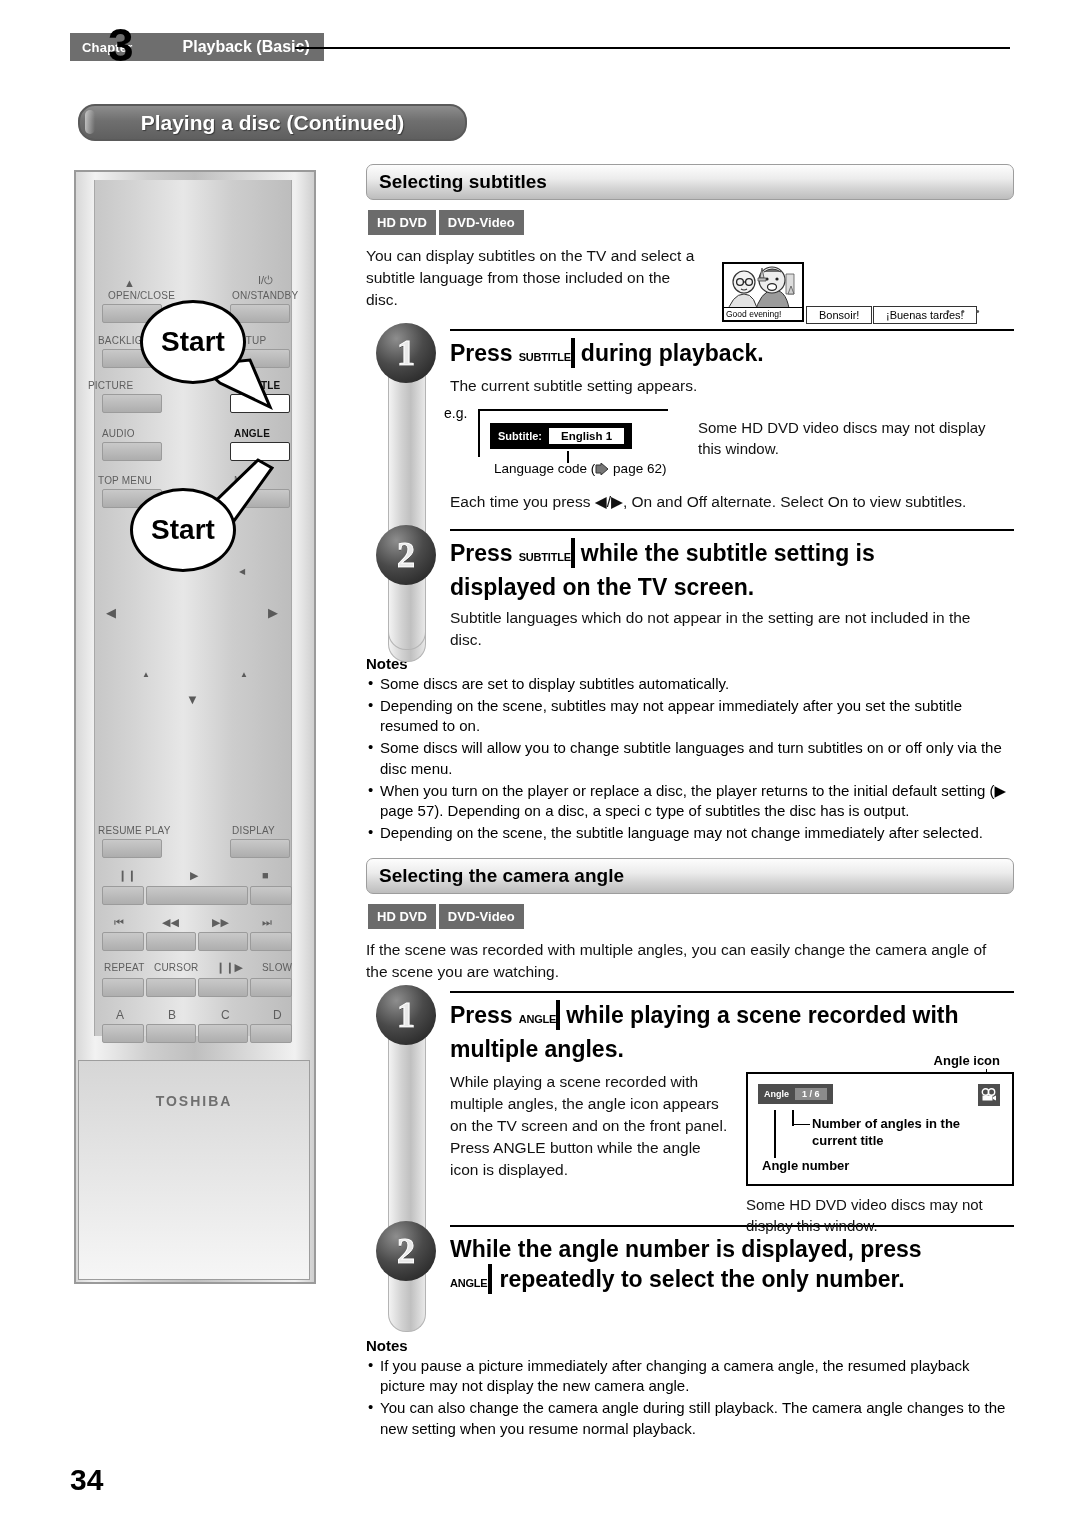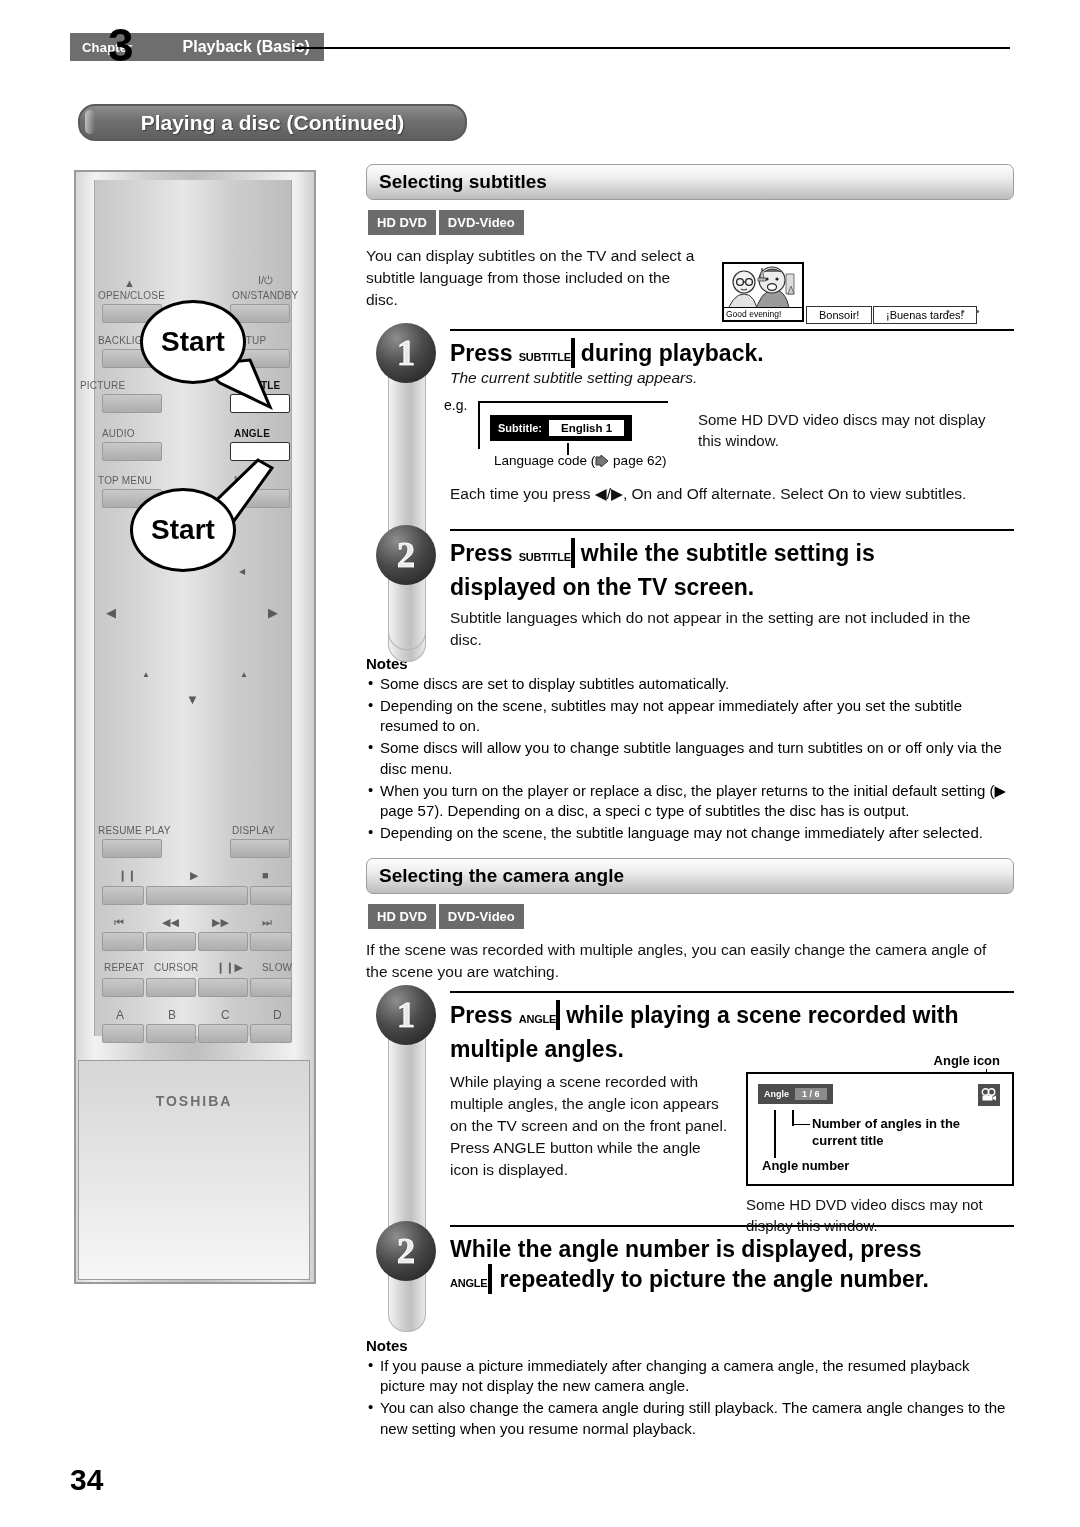--- a/index.html
+++ b/index.html
@@ -134,33 +134,33 @@
   <div class="chap-rule"></div>
 
   <div class="banner">
     <span>Playing a disc (Continued)</span>
   </div>
 
   <div class="remote">
     <div class="rem-face"></div>
 
     <div class="glyph" style="left:48px;top:105px;">▲</div>
-    <div class="btn-lbl" style="left:22px;top:118px;">OPEN/CLOSE</div>
+    <div class="btn-lbl" style="left:32px;top:118px;">OPEN/CLOSE</div>
     <div class="btn-pad" style="left:26px;top:132px;"></div>
 
     <div class="glyph" style="left:182px;top:102px;">I/⏻</div>
     <div class="btn-lbl" style="left:156px;top:118px;">ON/STANDBY</div>
     <div class="btn-pad" style="left:154px;top:132px;"></div>
 
     <div class="btn-lbl" style="left:22px;top:163px;">BACKLIGHT</div>
     <div class="btn-pad" style="left:26px;top:177px;"></div>
     <div class="btn-lbl" style="left:156px;top:163px;">SETUP</div>
     <div class="btn-pad" style="left:154px;top:177px;"></div>
 
-    <div class="btn-lbl" style="left:4px;top:208px;">PICTURE</div>
+    <div class="btn-lbl" style="left:12px;top:208px;">PICTURE</div>
     <div class="btn-pad" style="left:26px;top:222px;"></div>
     <div class="btn-lbl" style="left:154px;top:208px;font-weight:bold;color:#111;">SUBTITLE</div>
     <div class="btn-pad white" style="left:154px;top:222px;"></div>
 
     <div class="btn-lbl" style="left:26px;top:256px;">AUDIO</div>
     <div class="btn-pad" style="left:26px;top:270px;"></div>
     <div class="btn-lbl" style="left:158px;top:256px;font-weight:bold;color:#111;">ANGLE</div>
     <div class="btn-pad white" style="left:154px;top:270px;"></div>
 
     <div class="btn-lbl" style="left:22px;top:303px;">TOP MENU</div>
@@ -341,21 +341,21 @@
 
       <div class="stephead" style="padding-top:8px;">
         <span>Press</span>
         <span class="keycap">
           <span class="kl">SUBTITLE</span>
           <span class="kb"></span>
         </span>
         <span>during playback.</span>
       </div>
 
-      <div class="para" style="font-style:italic;">The current subtitle setting appears.</div>
+      <div class="para" style="margin-top:8px;">The current subtitle setting appears.</div>
 
       <div style="position:relative;margin-top:6px;height:84px;">
         <div style="position:absolute;left:-6px;top:2px;font-size:14px;">e.g.</div>
         <div style="position:absolute;left:28px;top:6px;width:190px;height:1.5px;background:#000;"></div>
         <div style="position:absolute;left:28px;top:6px;width:1.5px;height:48px;background:#000;"></div>
         <div class="osd" style="position:absolute;left:40px;top:20px;">
           <span class="k">Subtitle:</span>
           <span class="v">English  1</span>
         </div>
         <div style="position:absolute;left:117px;top:48px;width:1.5px;height:12px;background:#000;"></div>
@@ -461,21 +461,21 @@
       <div class="ball" style="top:-6px;">
         <b>2</b>
       </div>
       <div class="stephead" style="padding-top:8px;display:block;">
         <div>While the angle number is displayed, press</div>
         <div style="display:flex;align-items:flex-end;gap:8px;margin-top:2px;">
           <span class="keycap">
             <span class="kl">ANGLE</span>
             <span class="kb"></span>
           </span>
-          <span>repeatedly to picture the angle number.</span>
+          <span>repeatedly to select the only number.</span>
         </div>
       </div>
     </div>
 
     <div class="notes-title" style="margin-top:6px;">Notes</div>
     <ul class="notes">
       <li>If you pause a picture immediately after changing a camera angle, the resumed playback picture may not display the new camera angle.</li>
       <li>You can also change the camera angle during still playback. The camera angle changes to the new setting when you resume normal playback.</li>
     </ul>
   </div>

